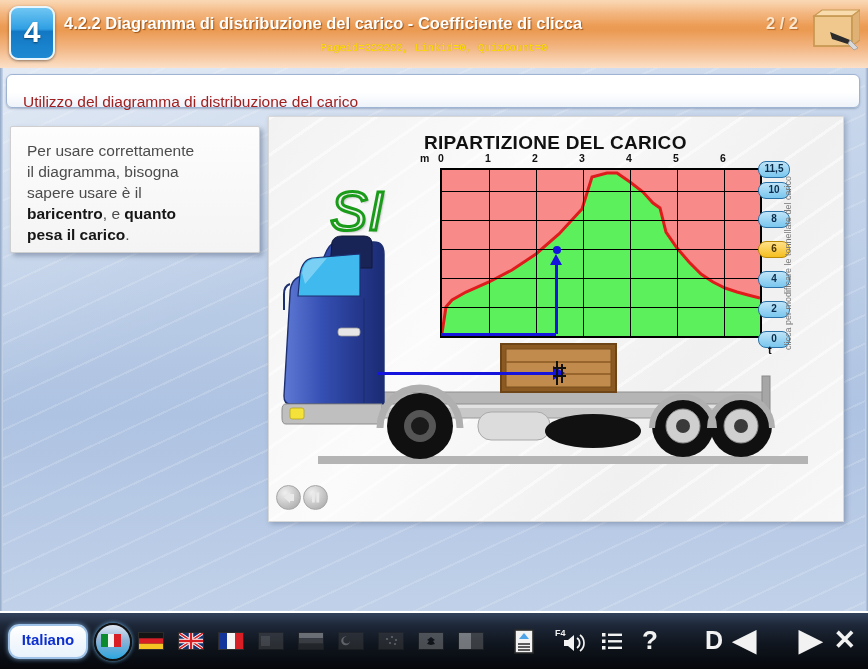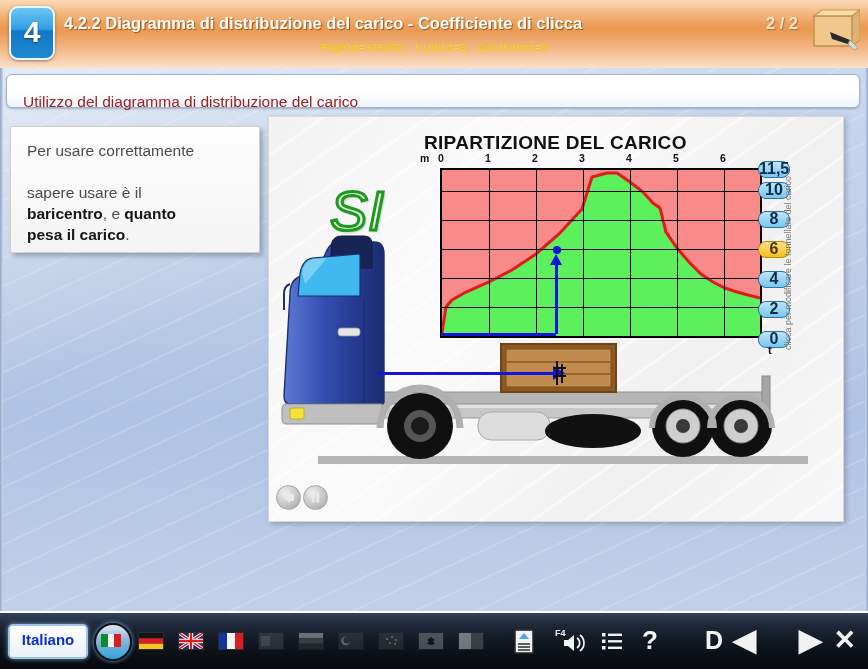--- a/index.html
+++ b/index.html
@@ -127,21 +127,21 @@
   }
   #chart-plot .grid-v{width:1px;top:0;bottom:0;}
   #chart-plot .grid-h{height:1px;left:0;right:0;}
   #chart-yaxis{
     position:absolute;left:758px;top:160px;width:34px;height:182px;
   }
   .y-pill{
     position:absolute;left:0;width:30px;height:15px;border-radius:8px;
     background:linear-gradient(to bottom,#bfe4f8,#79c6ee);
     border:1px solid #2b72a8;
-    color:#0b2c4a;font-size:16px;font-weight:bold;text-align:center;line-height:14px;
+    color:#0b2c4a;font-size:10px;font-weight:bold;text-align:center;line-height:14px;
   }
   .y-pill.highlight{
     background:linear-gradient(to bottom,#ffe08a,#f5bf1e);
     border-color:#b88a06;color:#4a3500;
   }
   #y-unit{
     position:absolute;left:768px;top:344px;font-size:11px;font-weight:bold;color:#111;
   }
   #chart-vtext{
     position:absolute;left:783px;top:160px;width:18px;height:190px;
@@ -190,21 +190,21 @@
   }
   
   #toolbar{
     position:absolute;left:0;bottom:0;width:868px;height:56px;
     background:linear-gradient(to bottom,#33425d 0%,#1d2738 22%,#10161f 55%,#05070b 100%);
     border-top:2px solid #ffffff;
   }
   #lang-box{
     position:absolute;left:8px;top:11px;width:76px;height:31px;
     background:linear-gradient(to bottom,#ffffff,#e8f1fb);
-    border:2px solid #9fc3e8;border-radius:5px;
+    border:2px solid #9fc3e8;border-radius:11px;
     color:#0d2fd0;font-size:15px;font-weight:bold;text-align:center;line-height:28px;
     box-shadow:0 0 5px rgba(140,190,240,.8);
   }
   #lang-active{
     position:absolute;left:94px;top:10px;width:34px;height:34px;border-radius:50%;
     background:linear-gradient(to bottom,#dfe8f3 0%,#8fb3d6 45%,#2aa6e0 100%);
     border:2px solid #111;
     box-shadow:0 0 4px rgba(120,200,255,.9);
     overflow:hidden;
   }
@@ -242,21 +242,21 @@
   </svg>
 </div>
 
 <div id="subtitle-bar">
   <div id="subtitle-text">Utilizzo del diagramma di distribuzione del carico</div>
 </div>
 
 <div id="info-box">
   <div id="info-text">
     <span>Per usare correttamente</span><br>
-    <br>
+    <span>il diagramma, bisogna</span><br>
     <span>sapere usare è il</span><br>
     <b>baricentro</b><span>, e </span><b>quanto</b><br>
     <b>pesa il carico</b><span>.</span>
   </div>
 </div>
 
 <div id="content-panel">
   <div class="diag-stripes"></div>
 </div>
 

